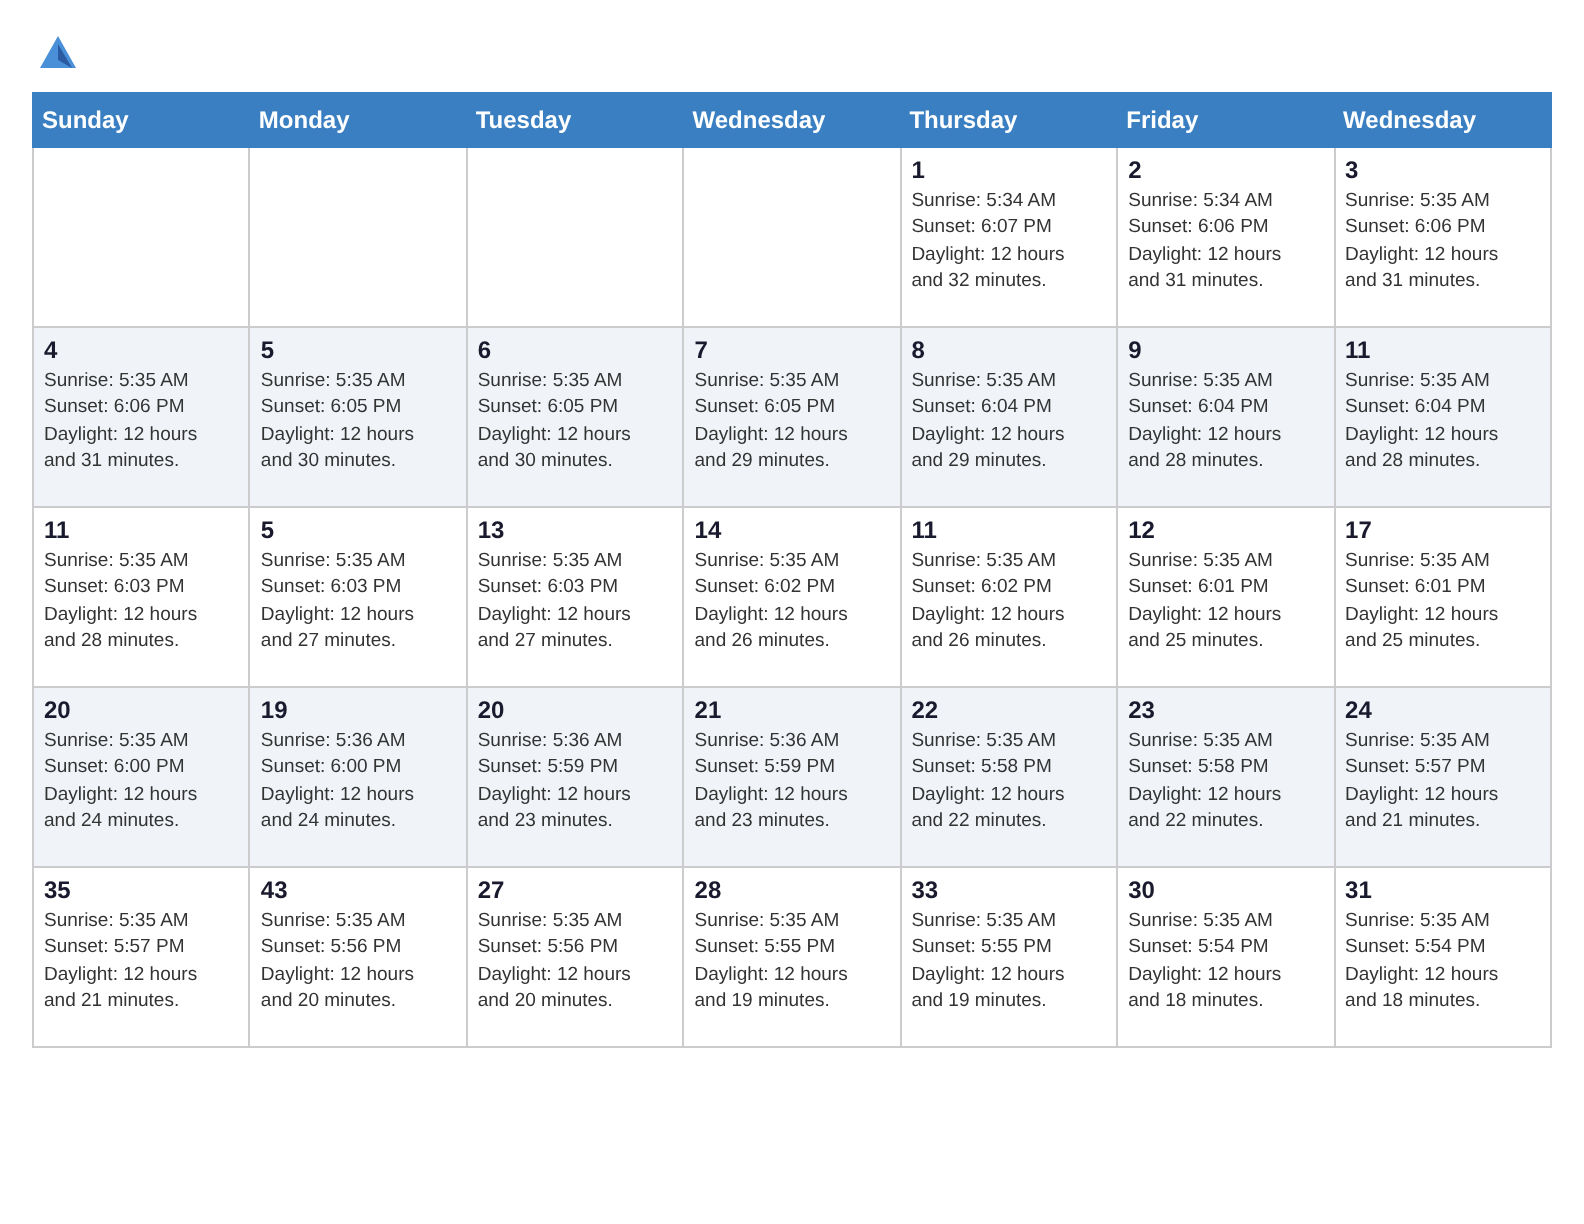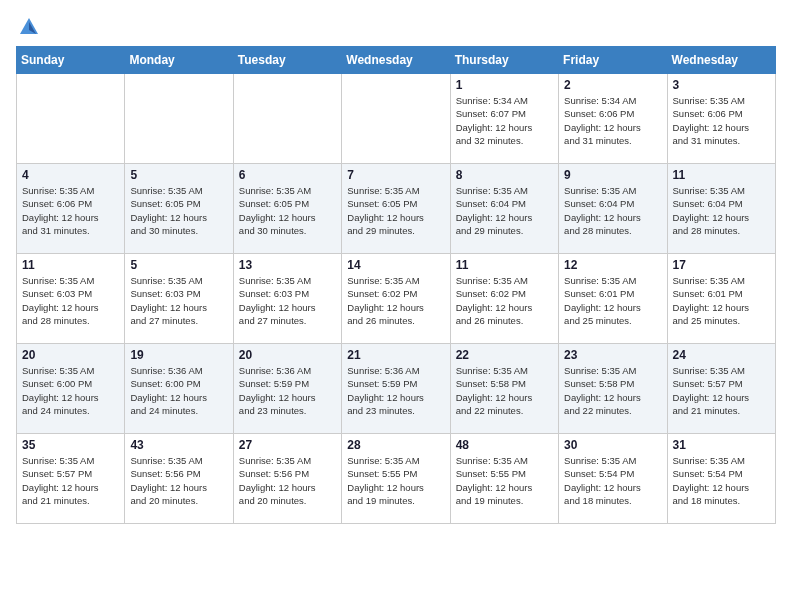--- a/index.html
+++ b/index.html
@@ -325,21 +325,21 @@
 and 20 minutes.</div>
         </td>
         <td>
           <span class="day-number">28</span>
           <div class="day-info" style="white-space: pre-line;">Sunrise: 5:35 AM
 Sunset: 5:55 PM
 Daylight: 12 hours
 and 19 minutes.</div>
         </td>
         <td>
-          <span class="day-number">48</span>
+          <span class="day-number">33</span>
           <div class="day-info" style="white-space: pre-line;">Sunrise: 5:35 AM
 Sunset: 5:55 PM
 Daylight: 12 hours
 and 19 minutes.</div>
         </td>
         <td>
           <span class="day-number">30</span>
           <div class="day-info" style="white-space: pre-line;">Sunrise: 5:35 AM
 Sunset: 5:54 PM
 Daylight: 12 hours

